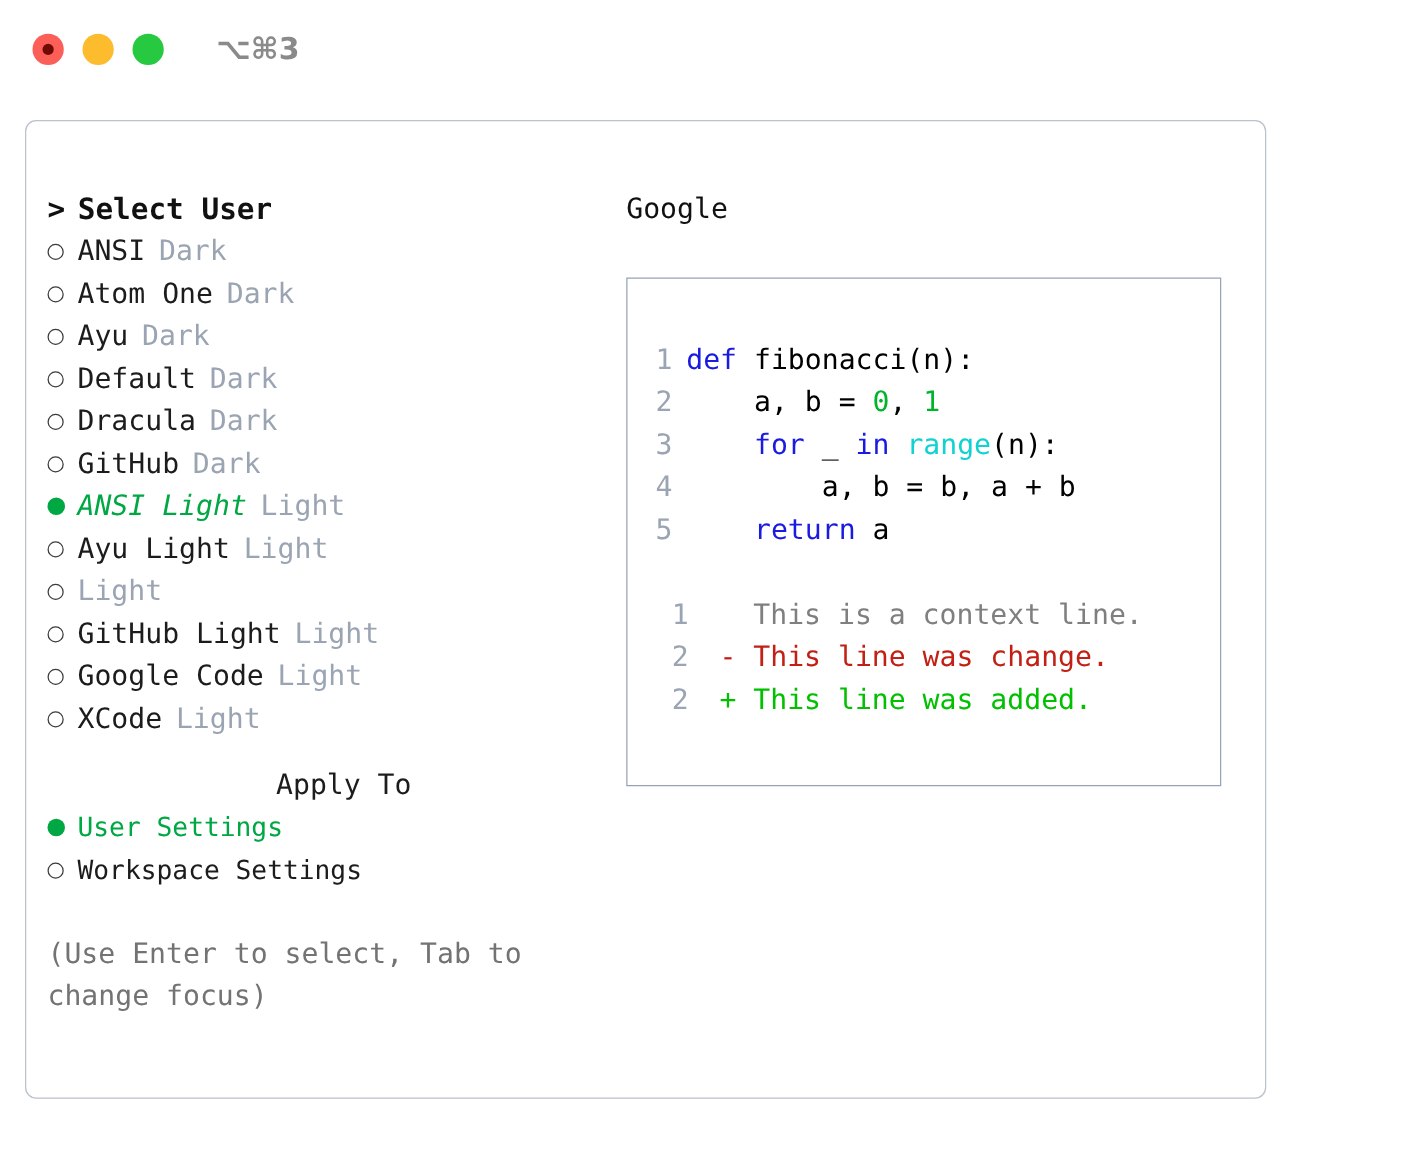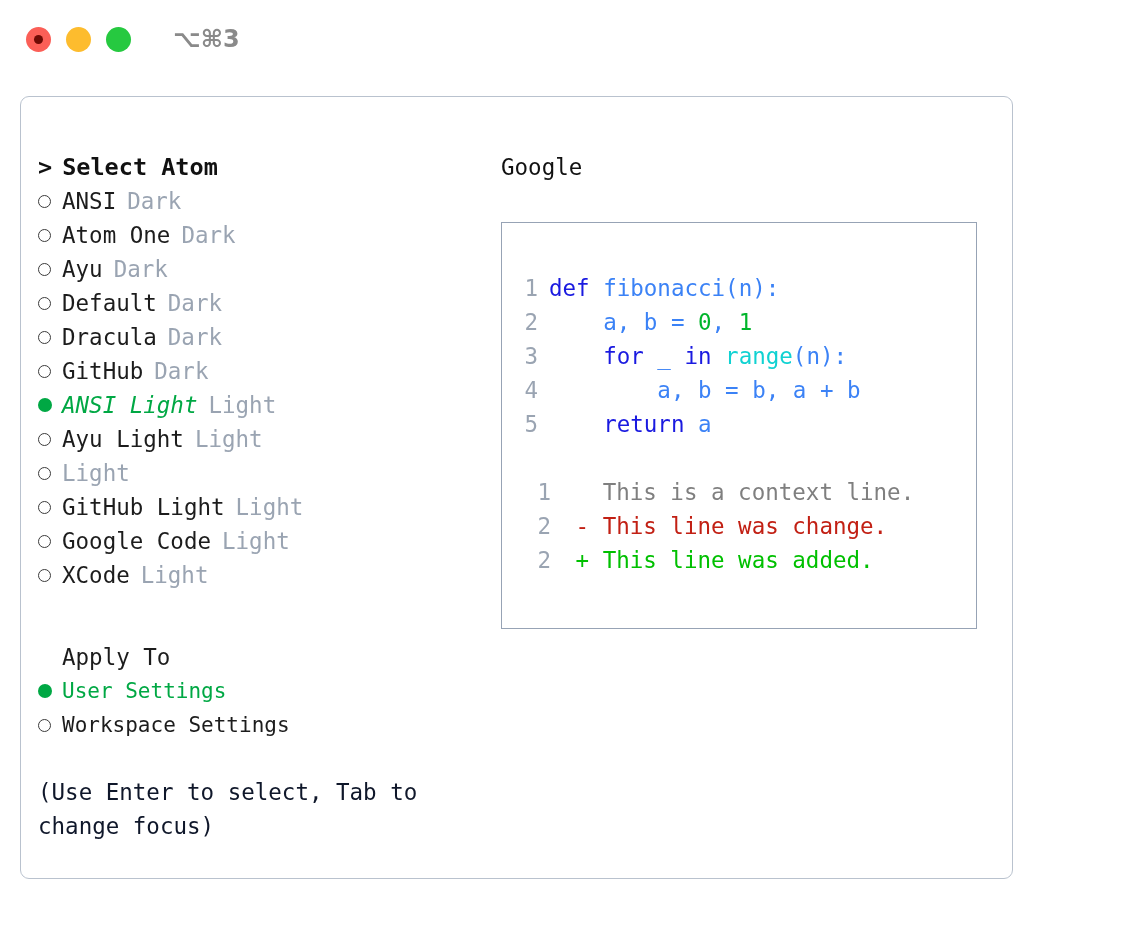--- a/index.html
+++ b/index.html
@@ -144,21 +144,21 @@
   .theme-name {
     color: #1c1c1c;
     margin-right: 11px;
   }
   .theme-row.selected .theme-name { color: #00a844; font-style: italic; }
   .theme-kind {
     color: #9aa4b2;
   }
 
   
-  #apply-to-block { margin-top: 48px; }
+  #apply-to-block { margin-top: 19px; text-align: center; }
   #apply-to-title {
     color: #1c1c1c;
     font-size: 22.5px;
     height: 34px;
     line-height: 34px;
     padding-left: 24px;
     white-space: pre;
   }
   .apply-row {
     display: flex;
@@ -166,21 +166,21 @@
     height: 34px;
     white-space: pre;
     font-size: 21px;
   }
   .apply-label { color: #1c1c1c; }
   .apply-row.selected .apply-label { color: #00a844; }
 
   
   #hint-text {
     margin-top: 33px;
-    color: #0f172a;
+    color: #737373;
     font-size: 22.5px;
     line-height: 34px;
     width: 404px;
     white-space: pre-wrap;
   }
 
   
   #preview-column {
     position: absolute;
     left: 480px;
@@ -231,21 +231,21 @@
     color: #9aa4b2;
     display: inline-block;
     width: 24px;
     text-align: right;
     margin-right: 11px;
   }
 
   .tok-kw      { color: #1a1ae0; }
   .tok-builtin { color: #10d2d2; }
   .tok-num     { color: #00b52b; }
-  .tok-plain   { color: #3b82f6; }
+  .tok-plain   { color: #000000; }
 
   .diff-ctx { color: #7f7f7f; }
   .diff-del { color: #c22014; }
   .diff-add { color: #00c000; text-align: right; }
 </style>
 </head>
 <body>
 
 <div id="app-window">
 
@@ -260,21 +260,21 @@
     <div id="shortcut-label">⌥⌘3</div>
   </div>
 
   <div id="main-panel">
     <div id="panel-body">
 
       <div id="theme-column">
 
         <div id="select-theme-header" class="line">
           <span class="hdr-caret">&gt;</span>
-          <span>Select Atom</span>
+          <span>Select User</span>
         </div>
 
         <div id="theme-items">
             <div class="theme-row"><span class="marker"><span class="marker-hollow"></span></span><span class="theme-name">ANSI</span><span class="theme-kind">Dark</span></div>
             <div class="theme-row"><span class="marker"><span class="marker-hollow"></span></span><span class="theme-name">Atom One</span><span class="theme-kind">Dark</span></div>
             <div class="theme-row"><span class="marker"><span class="marker-hollow"></span></span><span class="theme-name">Ayu</span><span class="theme-kind">Dark</span></div>
             <div class="theme-row"><span class="marker"><span class="marker-hollow"></span></span><span class="theme-name">Default</span><span class="theme-kind">Dark</span></div>
             <div class="theme-row"><span class="marker"><span class="marker-hollow"></span></span><span class="theme-name">Dracula</span><span class="theme-kind">Dark</span></div>
             <div class="theme-row"><span class="marker"><span class="marker-hollow"></span></span><span class="theme-name">GitHub</span><span class="theme-kind">Dark</span></div>
             <div class="theme-row selected"><span class="marker"><span class="marker-filled"></span></span><span class="theme-name">ANSI Light</span><span class="theme-kind">Light</span></div>

